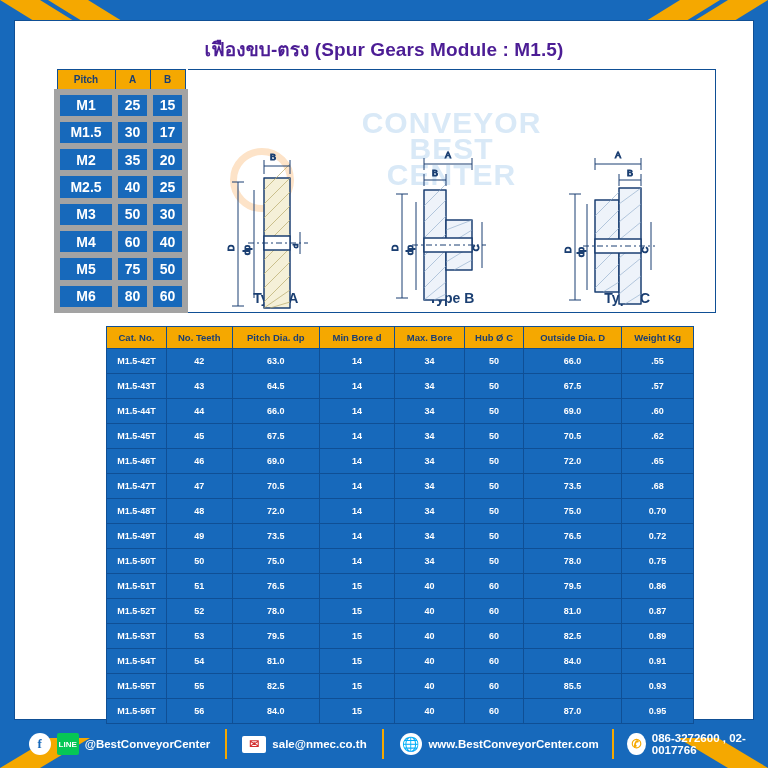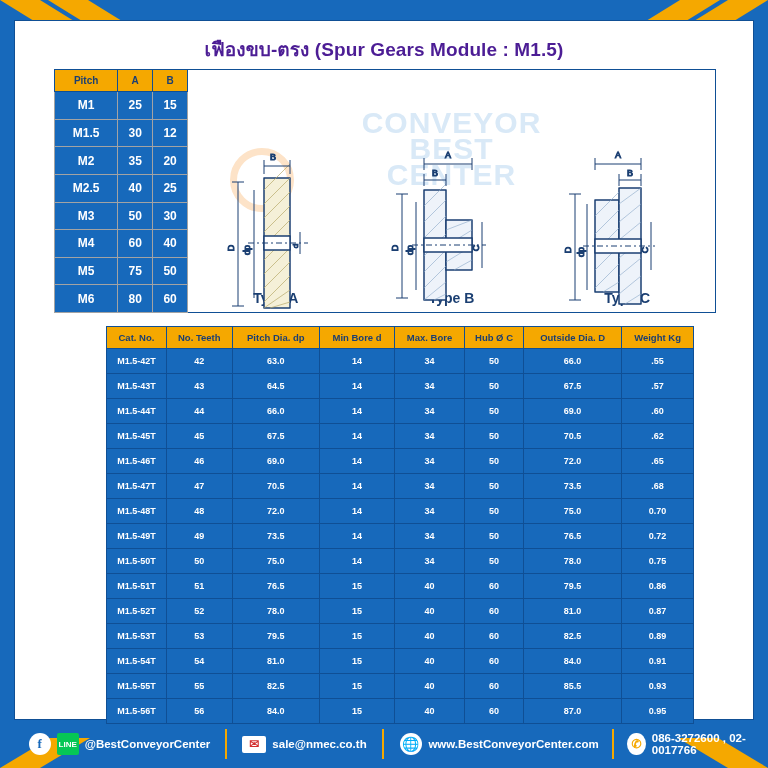--- a/index.html
+++ b/index.html
@@ -54,27 +54,27 @@
   }
   table.pitch th {
     background:#f5a800;
     color:#1b3f72;
     font-weight:bold;
     border:1px solid #0f4f95;
     height:22px;
     font-size:10px;
   }
   table.pitch td {
-    border:1px solid #a3a3a3;
+    border:6px solid #a3a3a3;
     background:#1769bb;
     color:#ffffff;
     text-align:center;
     height:26.5px;
     font-weight:bold;
-    font-size:12px;
+    font-size:14px;
   }
 
   
   .diagrams {
     flex:1;
     border:1px solid #0f4f95;
     border-left:none;
     position:relative;
     background:#ffffff;
     display:flex;
@@ -217,21 +217,21 @@
         </thead>
         <tbody>
             <tr>
               <td>M1</td>
               <td>25</td>
               <td>15</td>
             </tr>
             <tr>
               <td>M1.5</td>
               <td>30</td>
-              <td>12</td>
+              <td>17</td>
             </tr>
             <tr>
               <td>M2</td>
               <td>35</td>
               <td>20</td>
             </tr>
             <tr>
               <td>M2.5</td>
               <td>40</td>
               <td>25</td>

